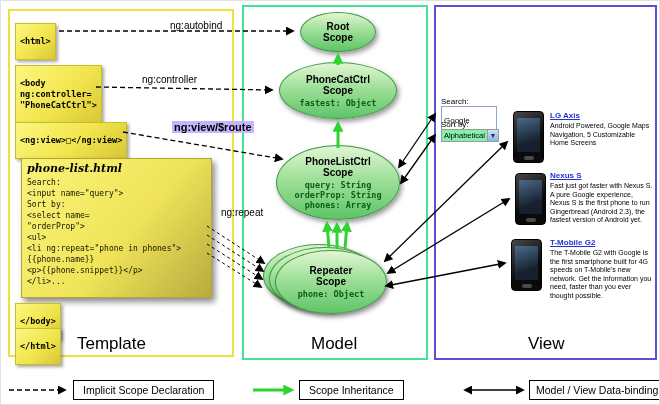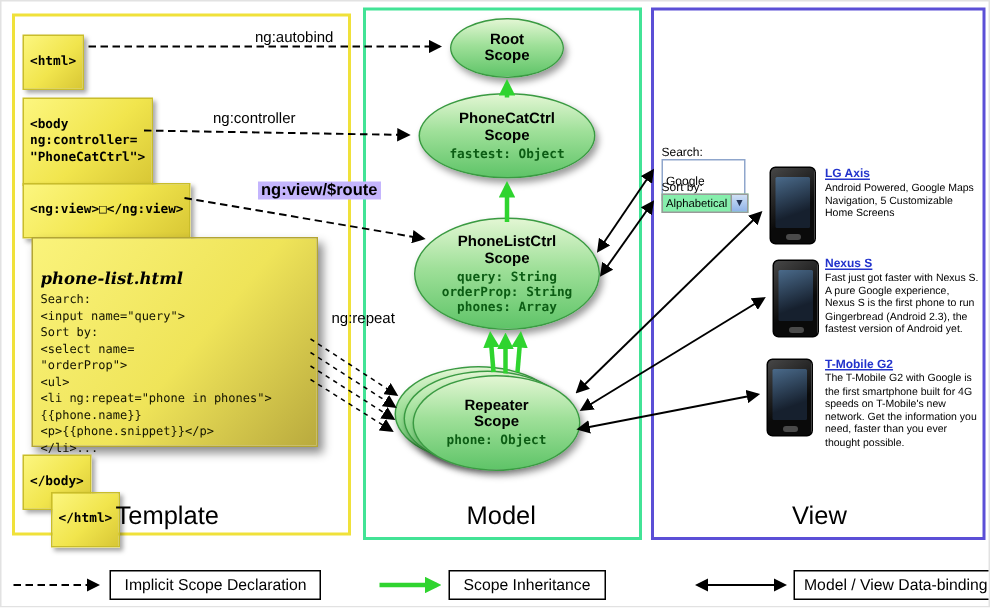--- a/index.html
+++ b/index.html
@@ -19,25 +19,25 @@
   
   .ybox { position:absolute; z-index:3;
     background:linear-gradient(135deg,#fcf67f 0%,#f1e54d 55%,#d8c735 100%);
     border:1px solid #c9bd2a; box-shadow:2px 2px 3px rgba(0,0,0,.35);
     font-family:"DejaVu Sans Mono",monospace; font-weight:bold; font-size:8.5px;
     color:#000; padding:12px 4px; white-space:pre-line; line-height:11px; }
   #b-html   { left:14px; top:22px; }
   #b-body   { left:14px; top:64px; }
   #b-ngview { left:14px; top:121px; }
   #b-bodyc  { left:14px; top:302px; }
-  #b-htmlc  { left:14px; top:327px;margin-left:19px; }
+  #b-htmlc  { left:14px; top:327px; }
 
   .note { position:absolute; left:20px; top:157px; width:191px; height:140px; z-index:3;
     background:linear-gradient(130deg,#faf37b 0%,#efe459 55%,#b9aa3e 100%);
-    border:1px solid #b3a534; box-shadow:3px 4px 6px rgba(0,0,0,.45); padding:20px 5px; }
+    border:1px solid #b3a534; box-shadow:3px 4px 6px rgba(0,0,0,.45); padding:3px 5px; }
   .note-title { font-family:"DejaVu Serif",serif; font-style:italic; font-weight:bold; font-size:11px; margin-bottom:2px; }
   .note-code  { font-family:"DejaVu Sans Mono",monospace; font-size:8px; line-height:11px; white-space:pre; color:#131300; }
 
   
   .scope { position:absolute; z-index:3; border-radius:50%;
     background:linear-gradient(#e2f6d3 0%,#9fe099 45%,#5fc468 100%);
     border:1px solid #3a9a42; box-shadow:2px 3px 5px rgba(0,0,0,.4);
     display:flex; flex-direction:column; align-items:center; justify-content:center; text-align:center; }
   .scope-title { font-size:10px; font-weight:bold; color:#000; white-space:pre-line; line-height:11px; }
   .scope-props { font-family:"DejaVu Sans Mono",monospace; font-size:8.5px; font-weight:bold;

